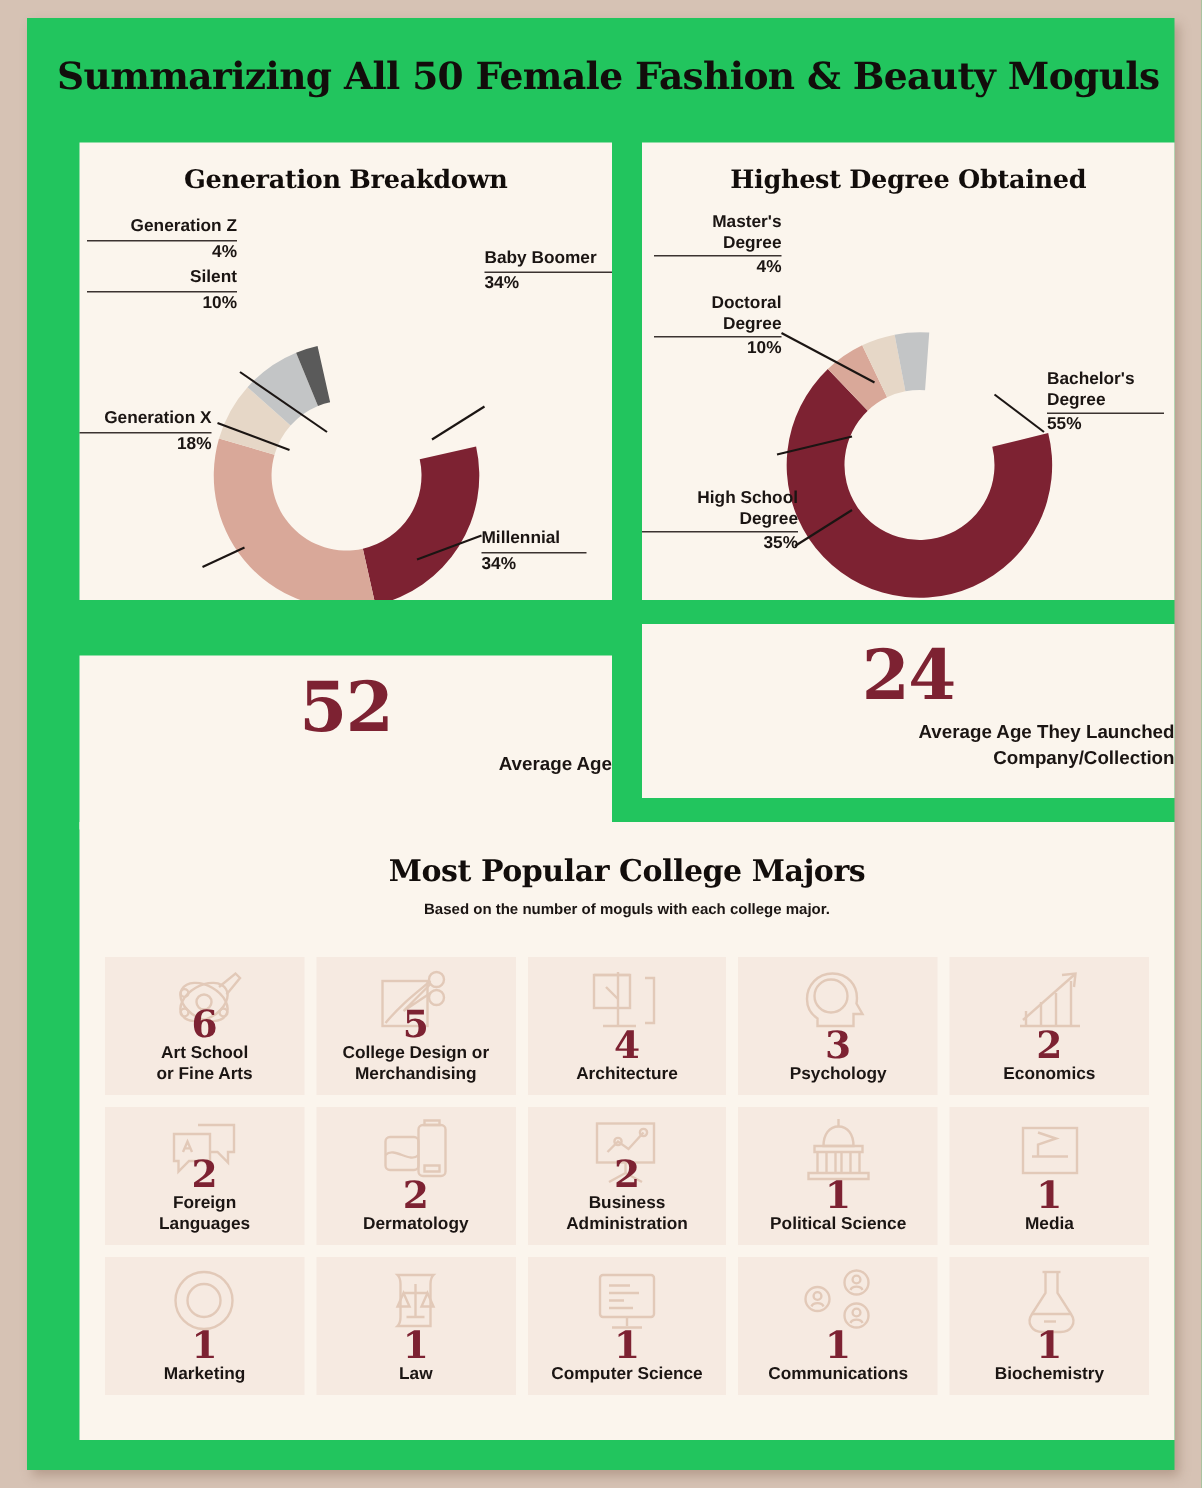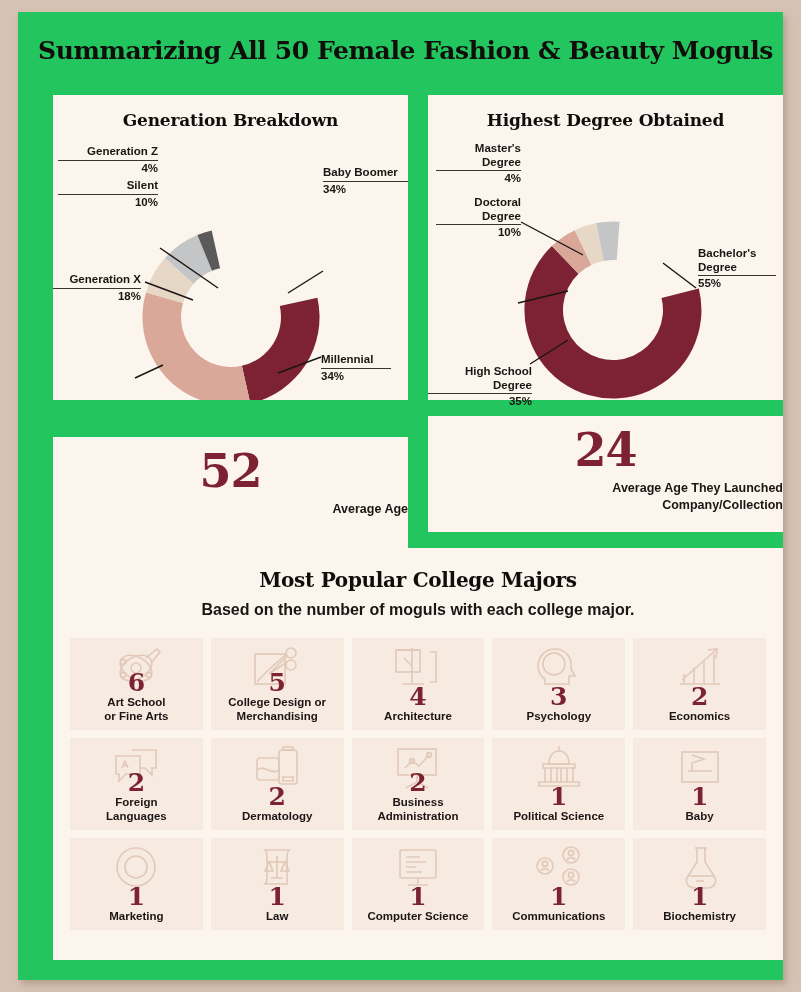--- a/index.html
+++ b/index.html
@@ -105,21 +105,21 @@
   .majors-title {
     font-family: "DejaVu Serif", "Liberation Serif", serif;
     font-weight: bold;
     font-size: 20px;
     color: #120d0b;
     text-align: center;
     padding-top: 20px;
     letter-spacing: -0.3px;
   }
   .majors-sub {
-    font-size: 16px;
+    font-size: 10px;
     font-weight: bold;
     color: #1b1513;
     text-align: center;
     padding-top: 9px;
   }
   .majors-grid {
     position: absolute;
     left: 17px; top: 90px;
     width: 696px;
     display: grid;
@@ -253,21 +253,21 @@
         <span class="pc">4%</span>
       </div>
 
       <div class="lbl right-al" style="left:8px; top:101px; width:85px;">
         <span class="nm">Doctoral</span>
         <span class="nm">Degree</span>
         <span class="rule"></span>
         <span class="pc">10%</span>
       </div>
 
-      <div class="lbl right-al" style="left:0px; top:231px; width:104px;margin-top:39px;">
+      <div class="lbl right-al" style="left:0px; top:231px; width:104px;">
         <span class="nm">High School</span>
         <span class="nm">Degree</span>
         <span class="rule"></span>
         <span class="pc">35%</span>
       </div>
 
       <div class="lbl left-al" style="left:270px; top:152px; width:78px;">
         <span class="nm">Bachelor's</span>
         <span class="nm">Degree</span>
         <span class="rule"></span>
@@ -431,21 +431,21 @@
 
       <div class="major-tile">
         <div class="major-icon-area">
           <svg width="56" height="48" viewBox="0 0 56 48" fill="none" stroke="#e2c9b8" stroke-width="1.6">
             <rect x="10" y="8" width="36" height="30"></rect>
             <path d="M16 27 L40 27"></path>
             <path d="M20 27 L20 19 L32 15 L20 11"></path>
           </svg>
         </div>
         <div class="major-count">1</div>
-        <div class="major-name">Baby</div>
+        <div class="major-name">Media</div>
       </div>
 
       <div class="major-tile">
         <div class="major-icon-area">
           <svg width="56" height="48" viewBox="0 0 56 48" fill="none" stroke="#e2c9b8" stroke-width="1.6">
             <circle cx="28" cy="23" r="19"></circle>
             <circle cx="28" cy="23" r="11"></circle>
           </svg>
         </div>
         <div class="major-count">1</div>

